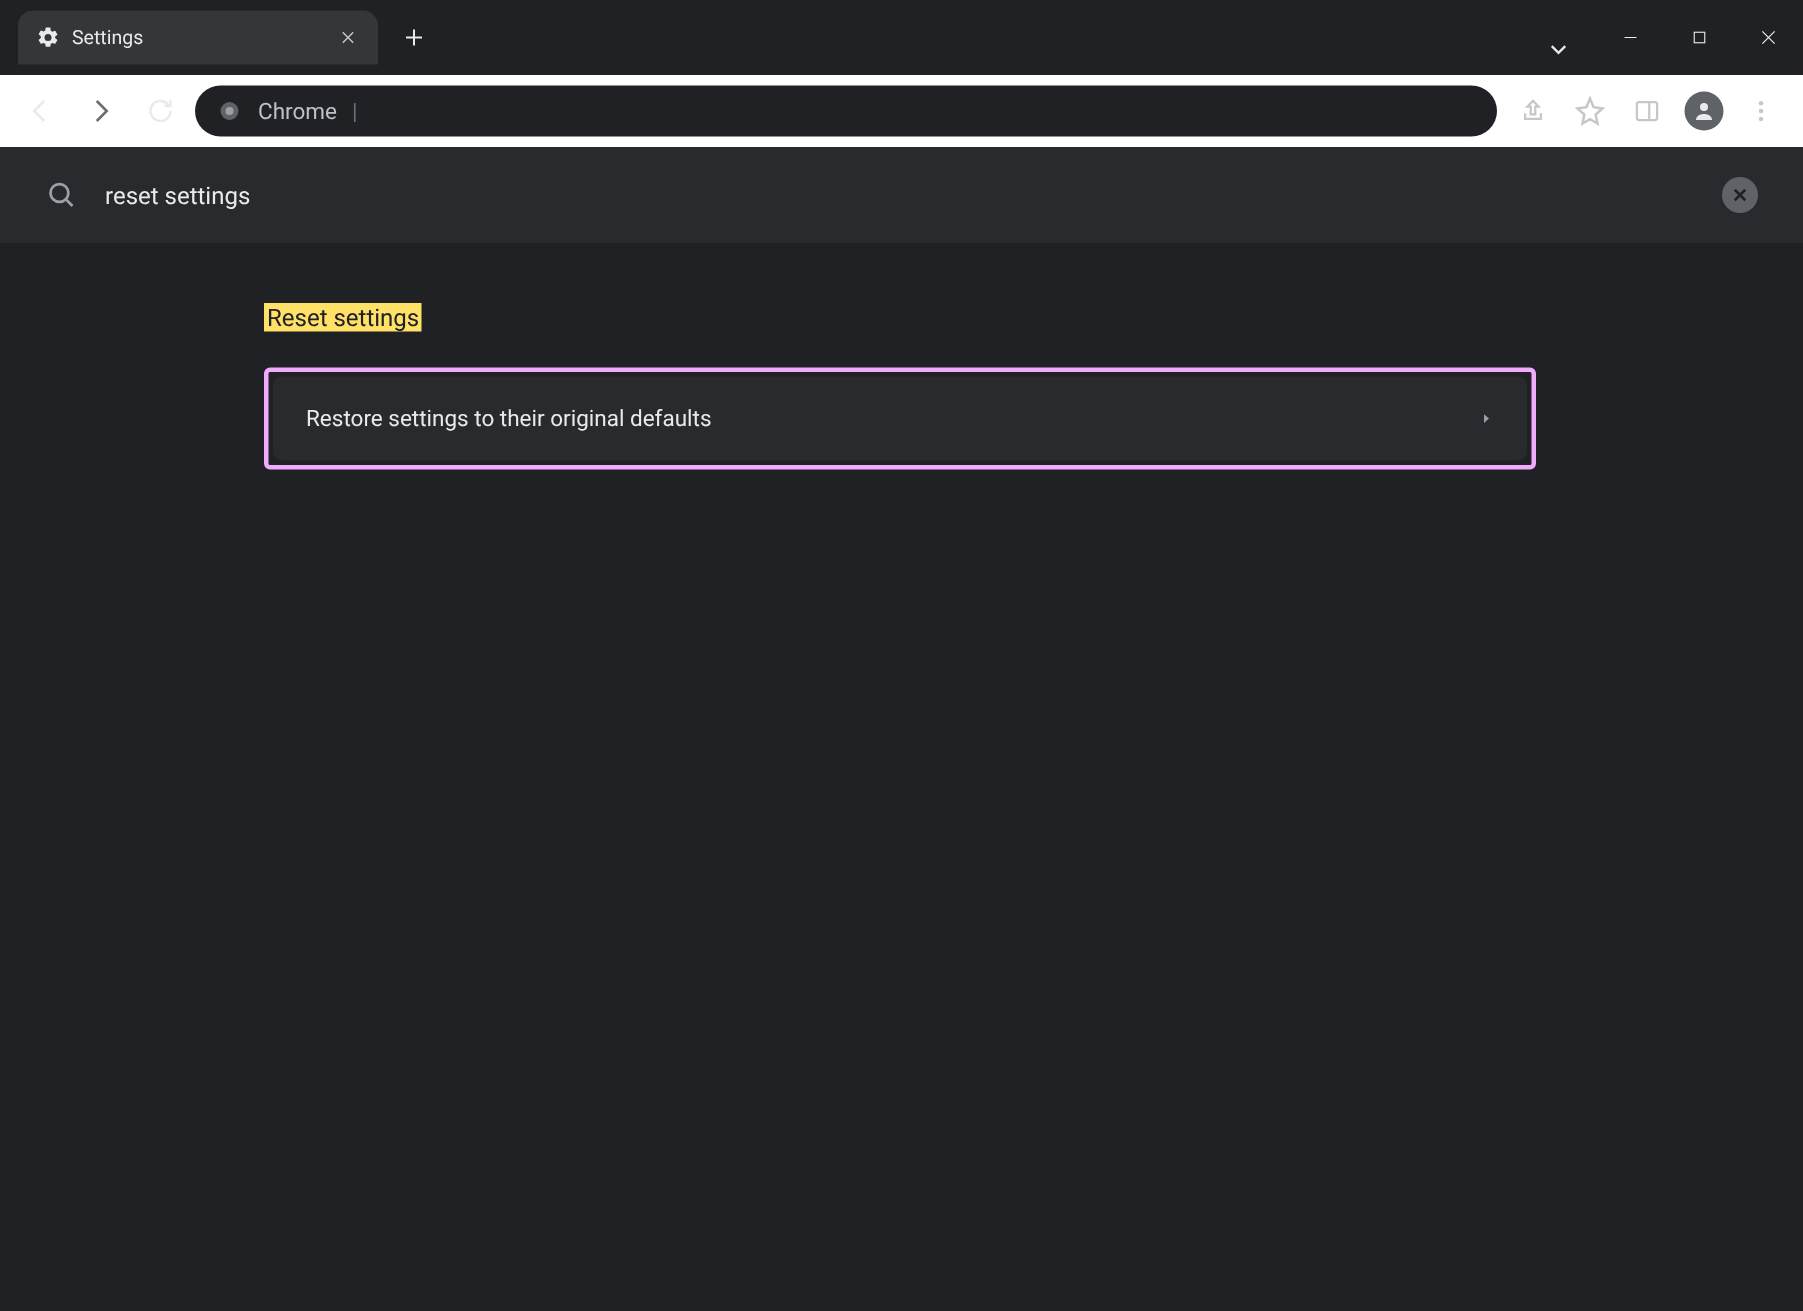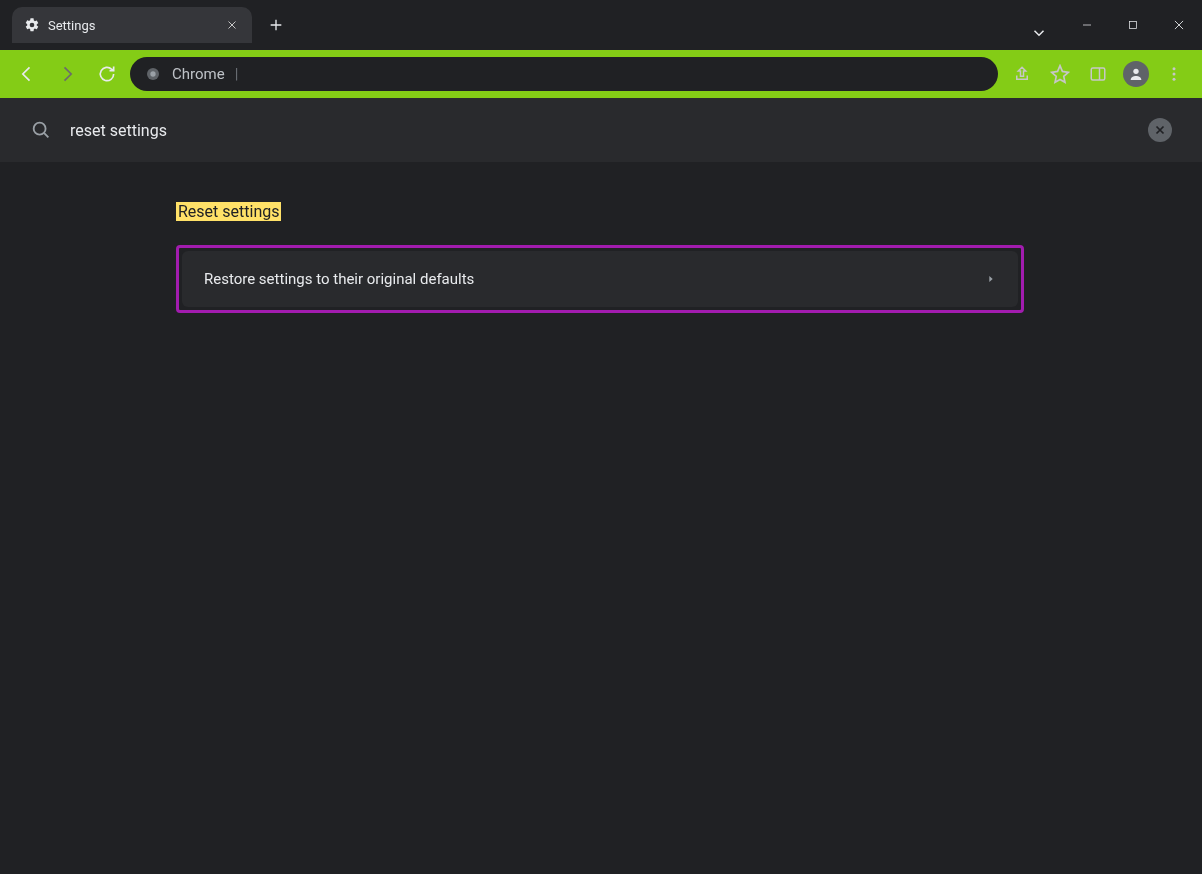--- a/index.html
+++ b/index.html
@@ -16,21 +16,21 @@
 }
 .tab .favicon { width: 16px; height: 16px; display: inline-flex; align-items: center; justify-content: center; }
 .tab .title { flex: 1; white-space: nowrap; overflow: hidden; text-overflow: ellipsis; }
 .tab .close { width: 16px; height: 16px; display: inline-flex; align-items: center; justify-content: center; border-radius: 3px; }
 .new-tab { width: 28px; height: 28px; margin-left: 10px; display: inline-flex; align-items: center; justify-content: center; border-radius: 6px; color: #c7c7c7; }
 .win-controls { display: flex; align-items: center; height: 100%; }
 .win-btn { width: 46px; height: 34px; display: inline-flex; align-items: center; justify-content: center; color: #e8eaed; }
 .chev { width: 34px; height: 34px; display: inline-flex; align-items: center; justify-content: center; color: #9aa0a6; margin-right: 8px; }
 
 
-.toolbar { height: 48px; background: #84cc16; display: flex; align-items: center; padding: 0 10px; gap: 6px; }
+.toolbar { height: 48px; background: #ffffff; display: flex; align-items: center; padding: 0 10px; gap: 6px; }
 .nav-btn { width: 34px; height: 34px; display: inline-flex; align-items: center; justify-content: center; color: #c7c7c7; border-radius: 50%; }
 .nav-btn.disabled { color: #6b6b6b; }
 .omnibox {
   flex: 1; height: 34px; background: #202124; border-radius: 17px;
   display: flex; align-items: center; padding: 0 14px; gap: 10px;
   color: #9aa0a6; font-size: 15px;
 }
 .omnibox .chrome-icon { width: 18px; height: 18px; display:inline-flex; align-items:center; justify-content:center; }
 .omnibox .origin { color: #bdc1c6; }
 .omnibox .sep { color: #6b6f76; }
@@ -56,21 +56,21 @@
 }
 
 
 .content { background:#202124; height: calc(874px - 50px - 48px - 64px); padding-top: 40px; }
 .content-inner { width: 848px; margin-left: 176px; }
 .section-title {
   font-size: 16px; font-weight: 400; display:inline-block;
   background:#ffe168; color:#202124; padding: 0 2px; margin-bottom: 24px;
 }
 .settings-row-wrap {
-  border: 3px solid #a21caf; border-radius: 4px; padding: 3px;
+  border: 3px solid #f0abfc; border-radius: 4px; padding: 3px;
 }
 .settings-row {
   background:#292a2d; height:56px; border-radius:6px;
   display:flex; align-items:center; justify-content:space-between;
   padding: 0 22px; color:#e8eaed; font-size:15px;
 }
 .settings-row .arrow { color:#9aa0a6; font-size:12px; }
 
 svg { display:block; }
 </style>

